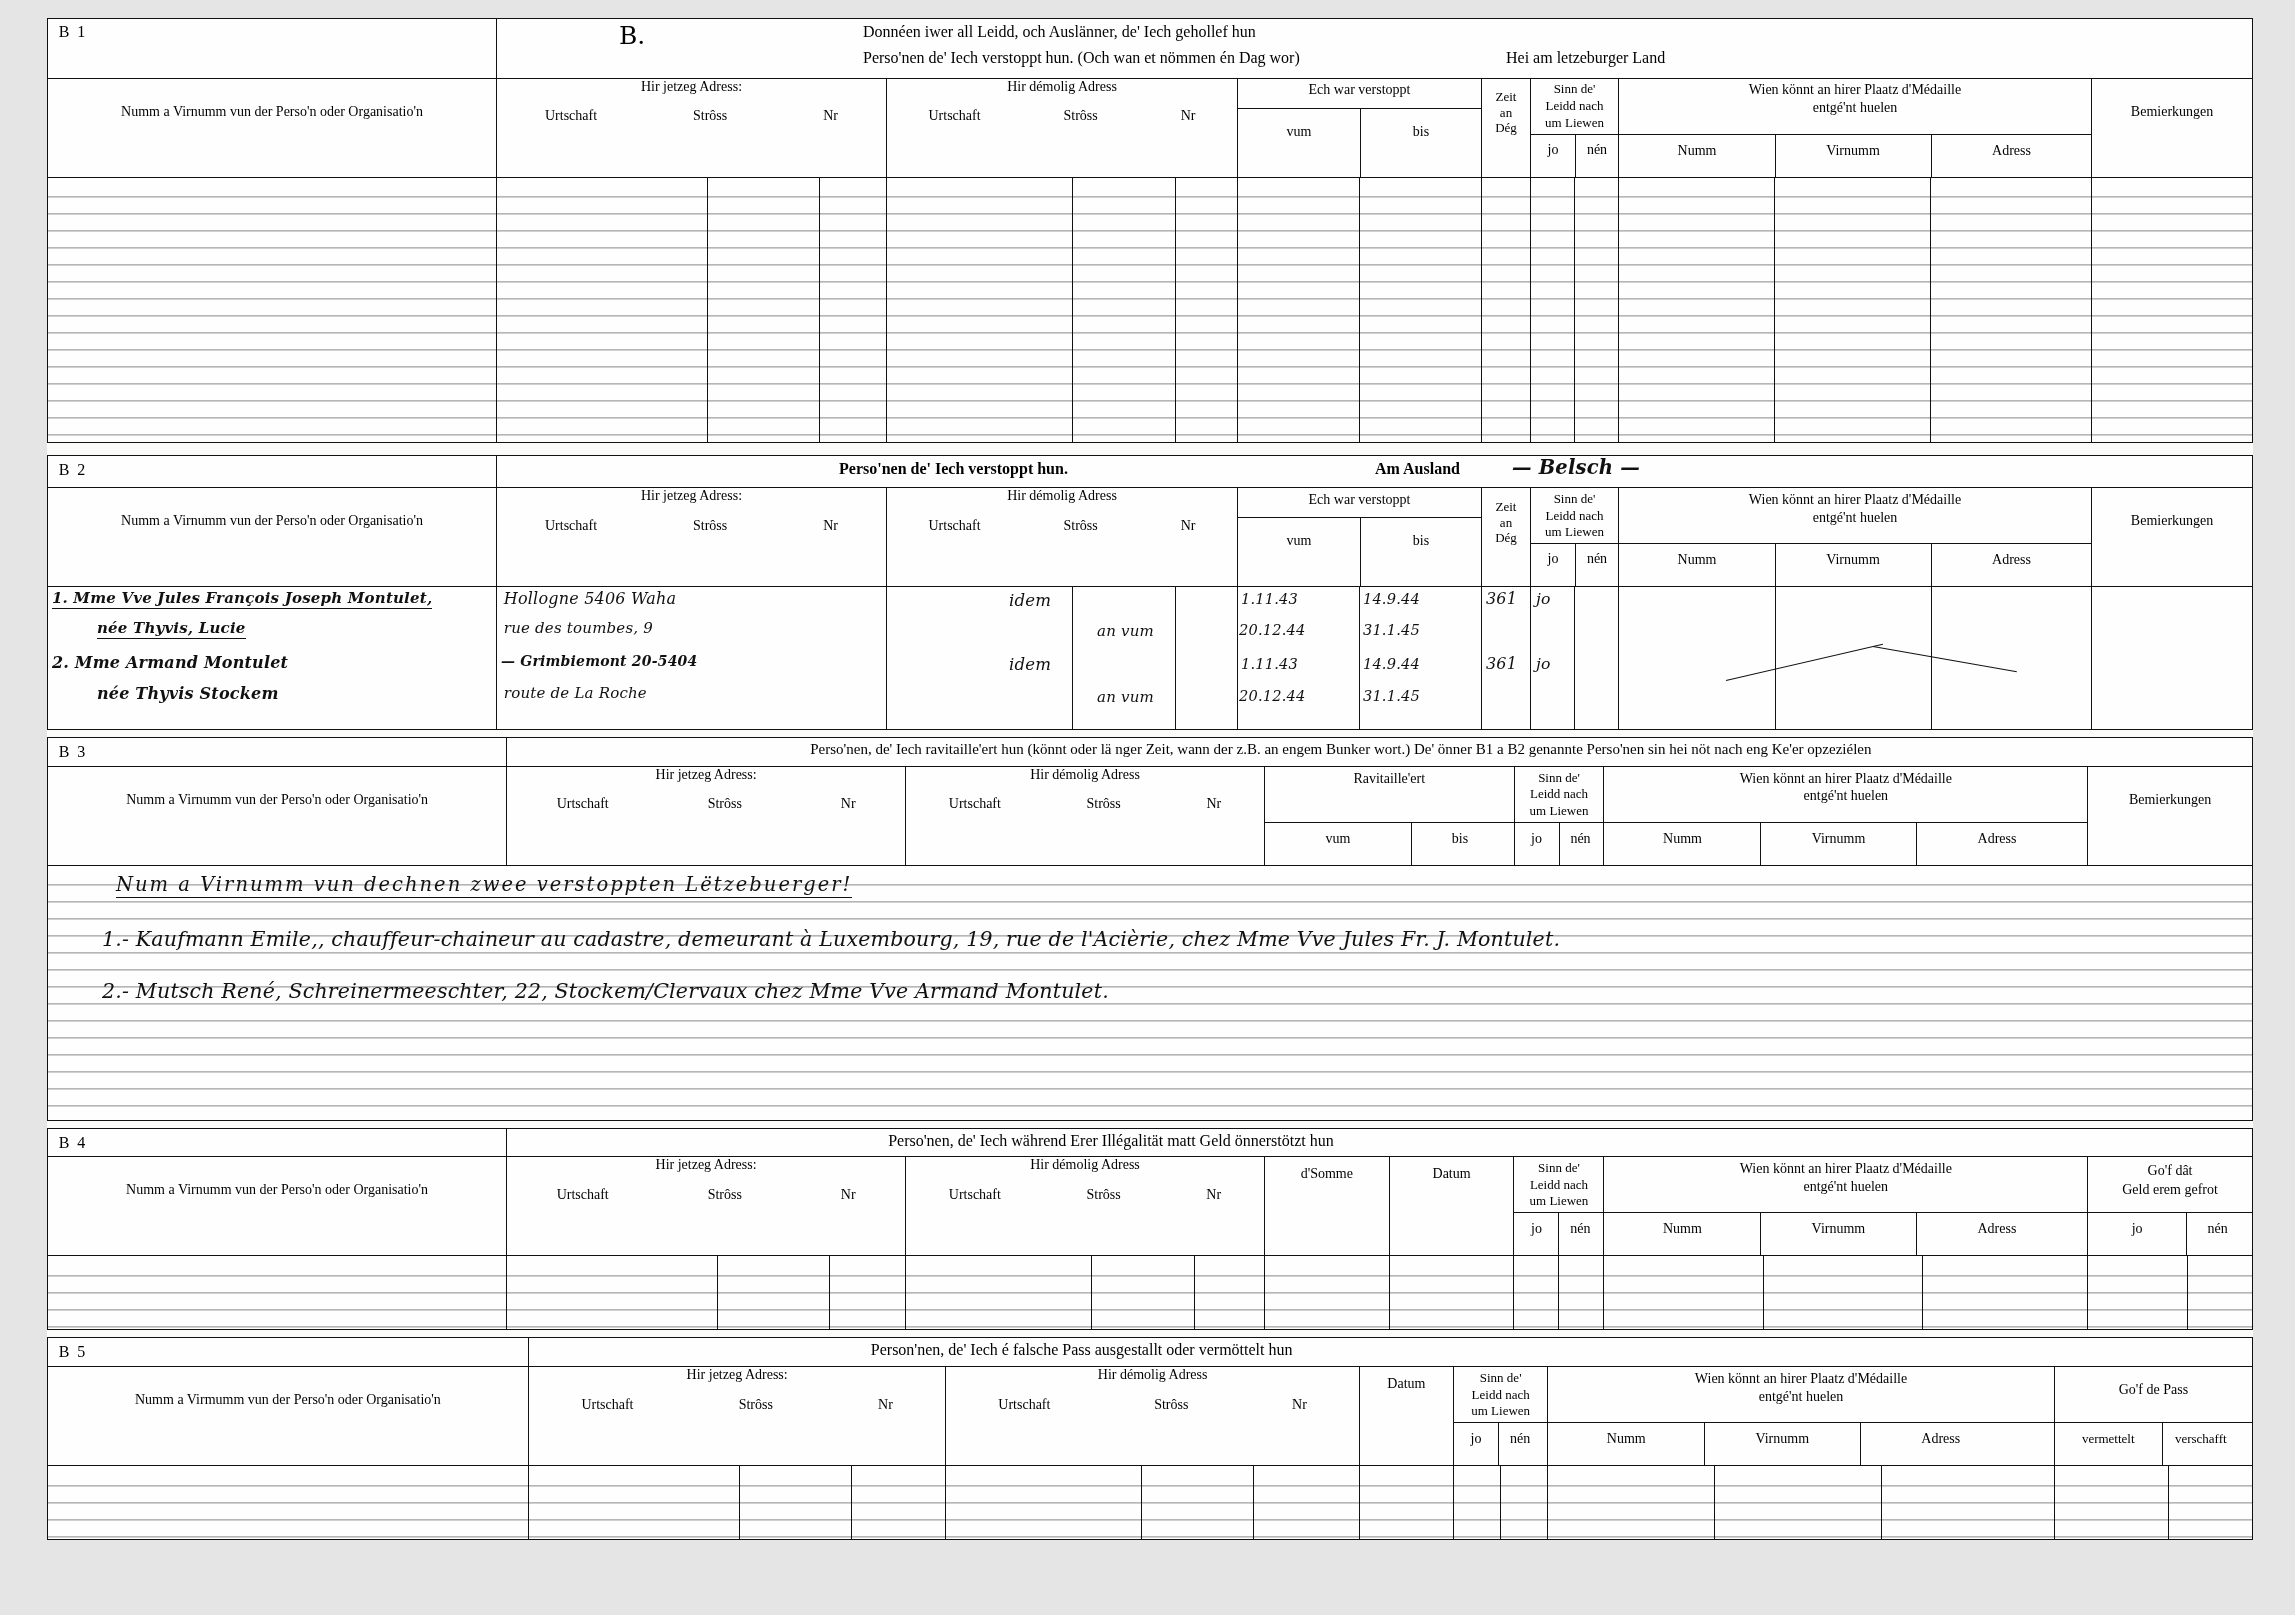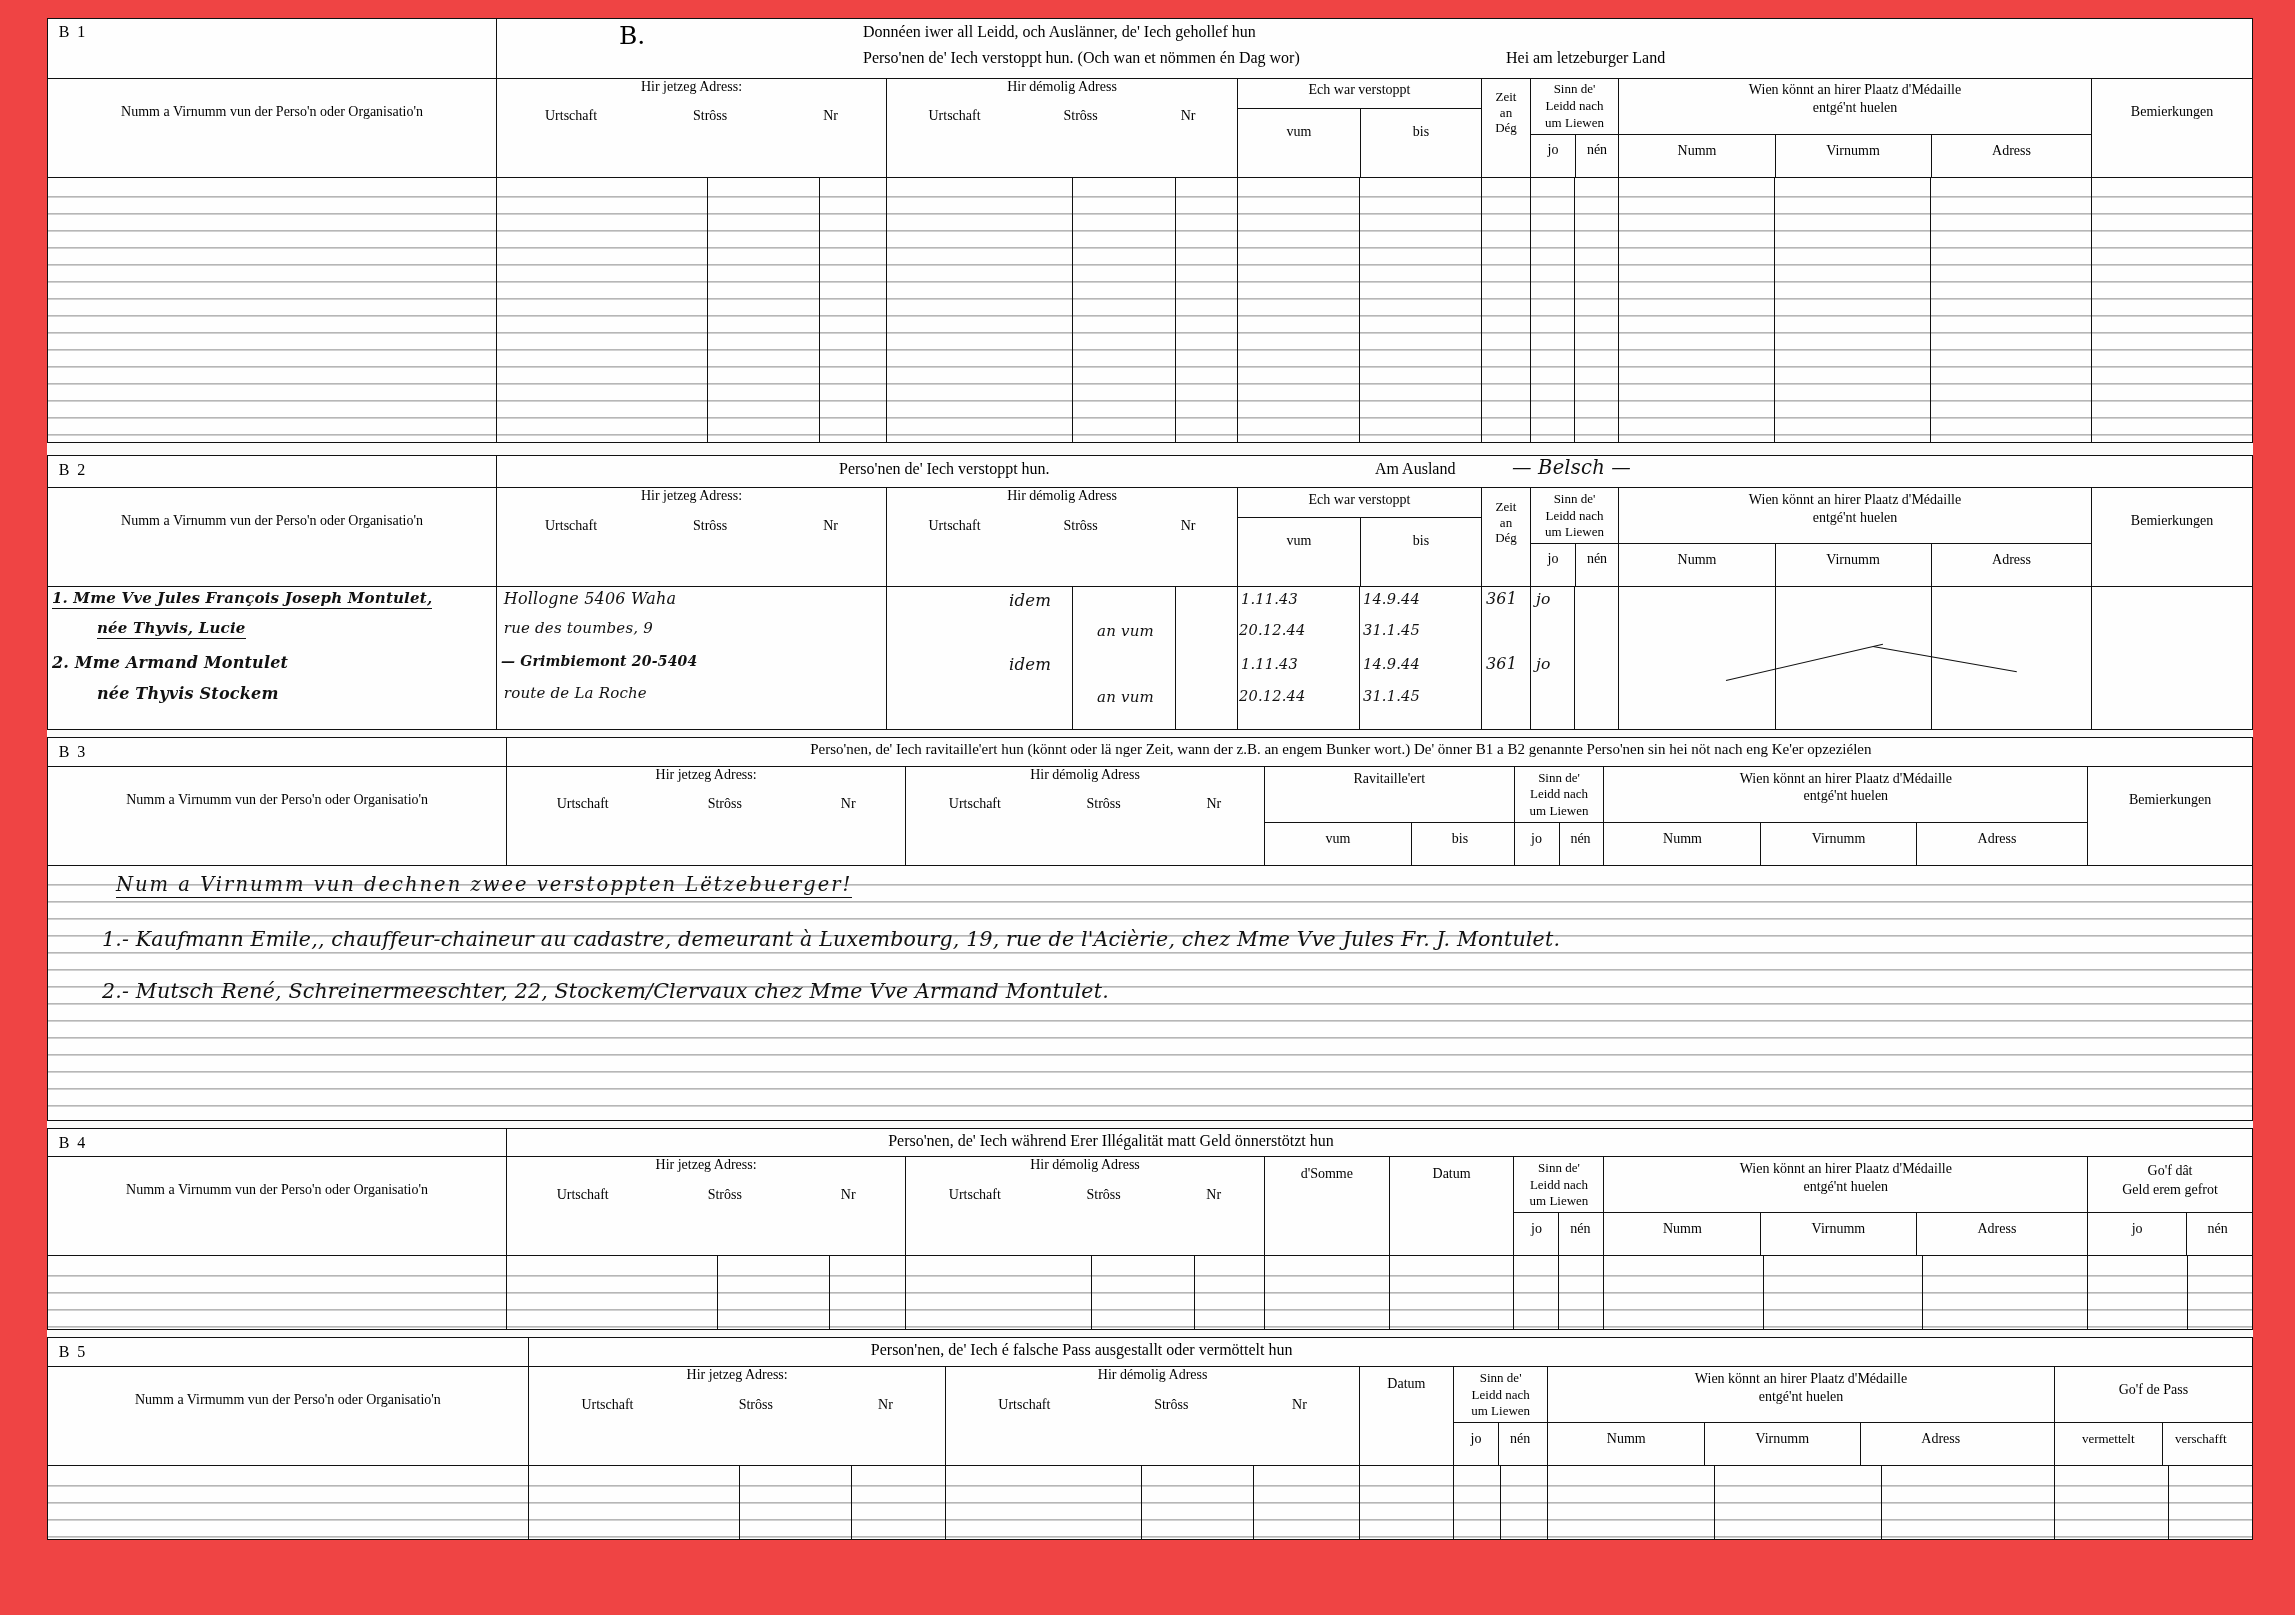--- a/index.html
+++ b/index.html
@@ -8,21 +8,21 @@
     background: #ffffff;
   }
   body {
     font-family: "Liberation Serif", serif;
     color: #000;
   }
   #sheet {
     position: relative;
     width: 2295px;
     height: 1616px;
-    background: #ef4444;
+    background: #e5e5e5;
     overflow: hidden;
   }
   
   #page {
     position: absolute;
     left: 47px;
     top: 17.6px;
     width: 2206px;
     height: 1581px;
   }
@@ -253,21 +253,21 @@
         <col style="width:44px">
         <col style="width:156px">
         <col style="width:156px">
         <col style="width:161px">
         <col style="width:161px">
       </colgroup>
 
       <tbody>
           <tr class="secbar">
         <td class="secid">B 2</td>
-        <td colspan="11" style="padding:0;">
+        <td colspan="11" style="padding:0;font-weight:bold;">
           <div style="position:relative; height:31px;">
             <div class="abs" style="left:342px; top:3.9px; font-size:16px;">Perso'nen de' Iech verstoppt hun.</div>
             <div class="abs" style="left:878px; top:3.9px; font-size:16px;">Am Ausland</div>
             <div class="abs hand big" style="left:1015px; top:0px;">— Belsch —</div>
           </div>
         </td>
       </tr>
 
       <tr class="colhdr" style="height:98px;">
         <td>

